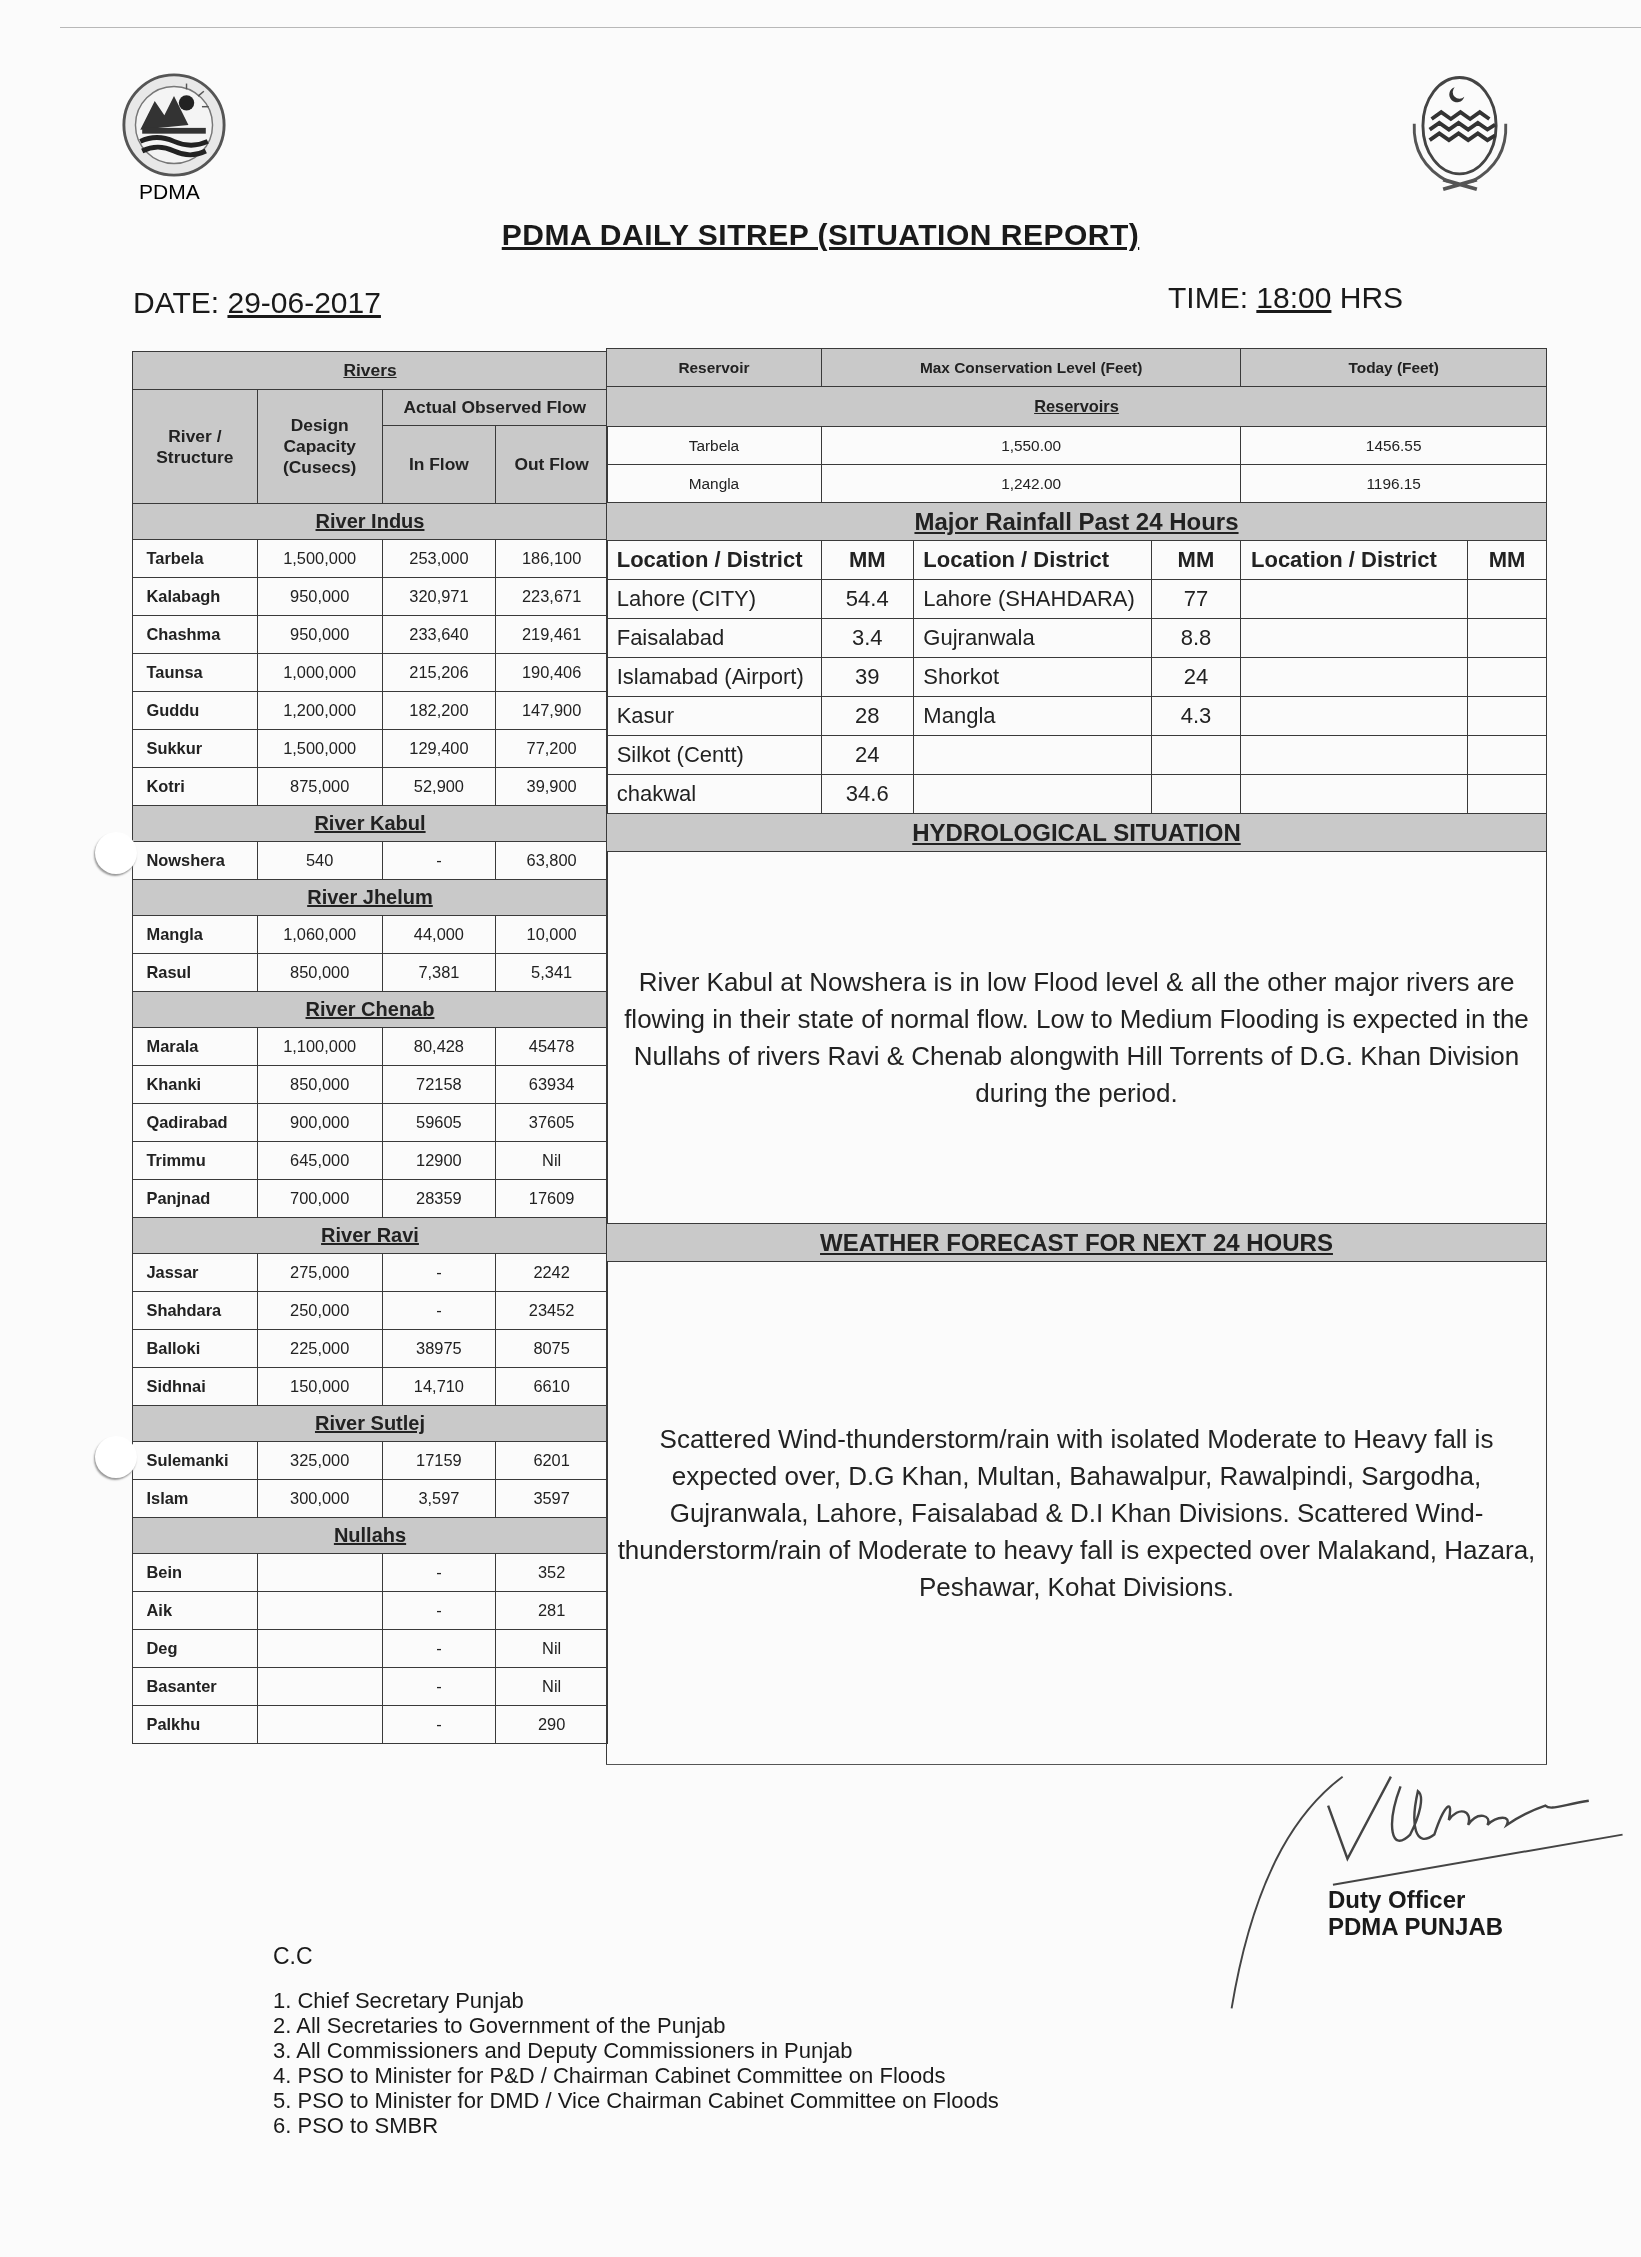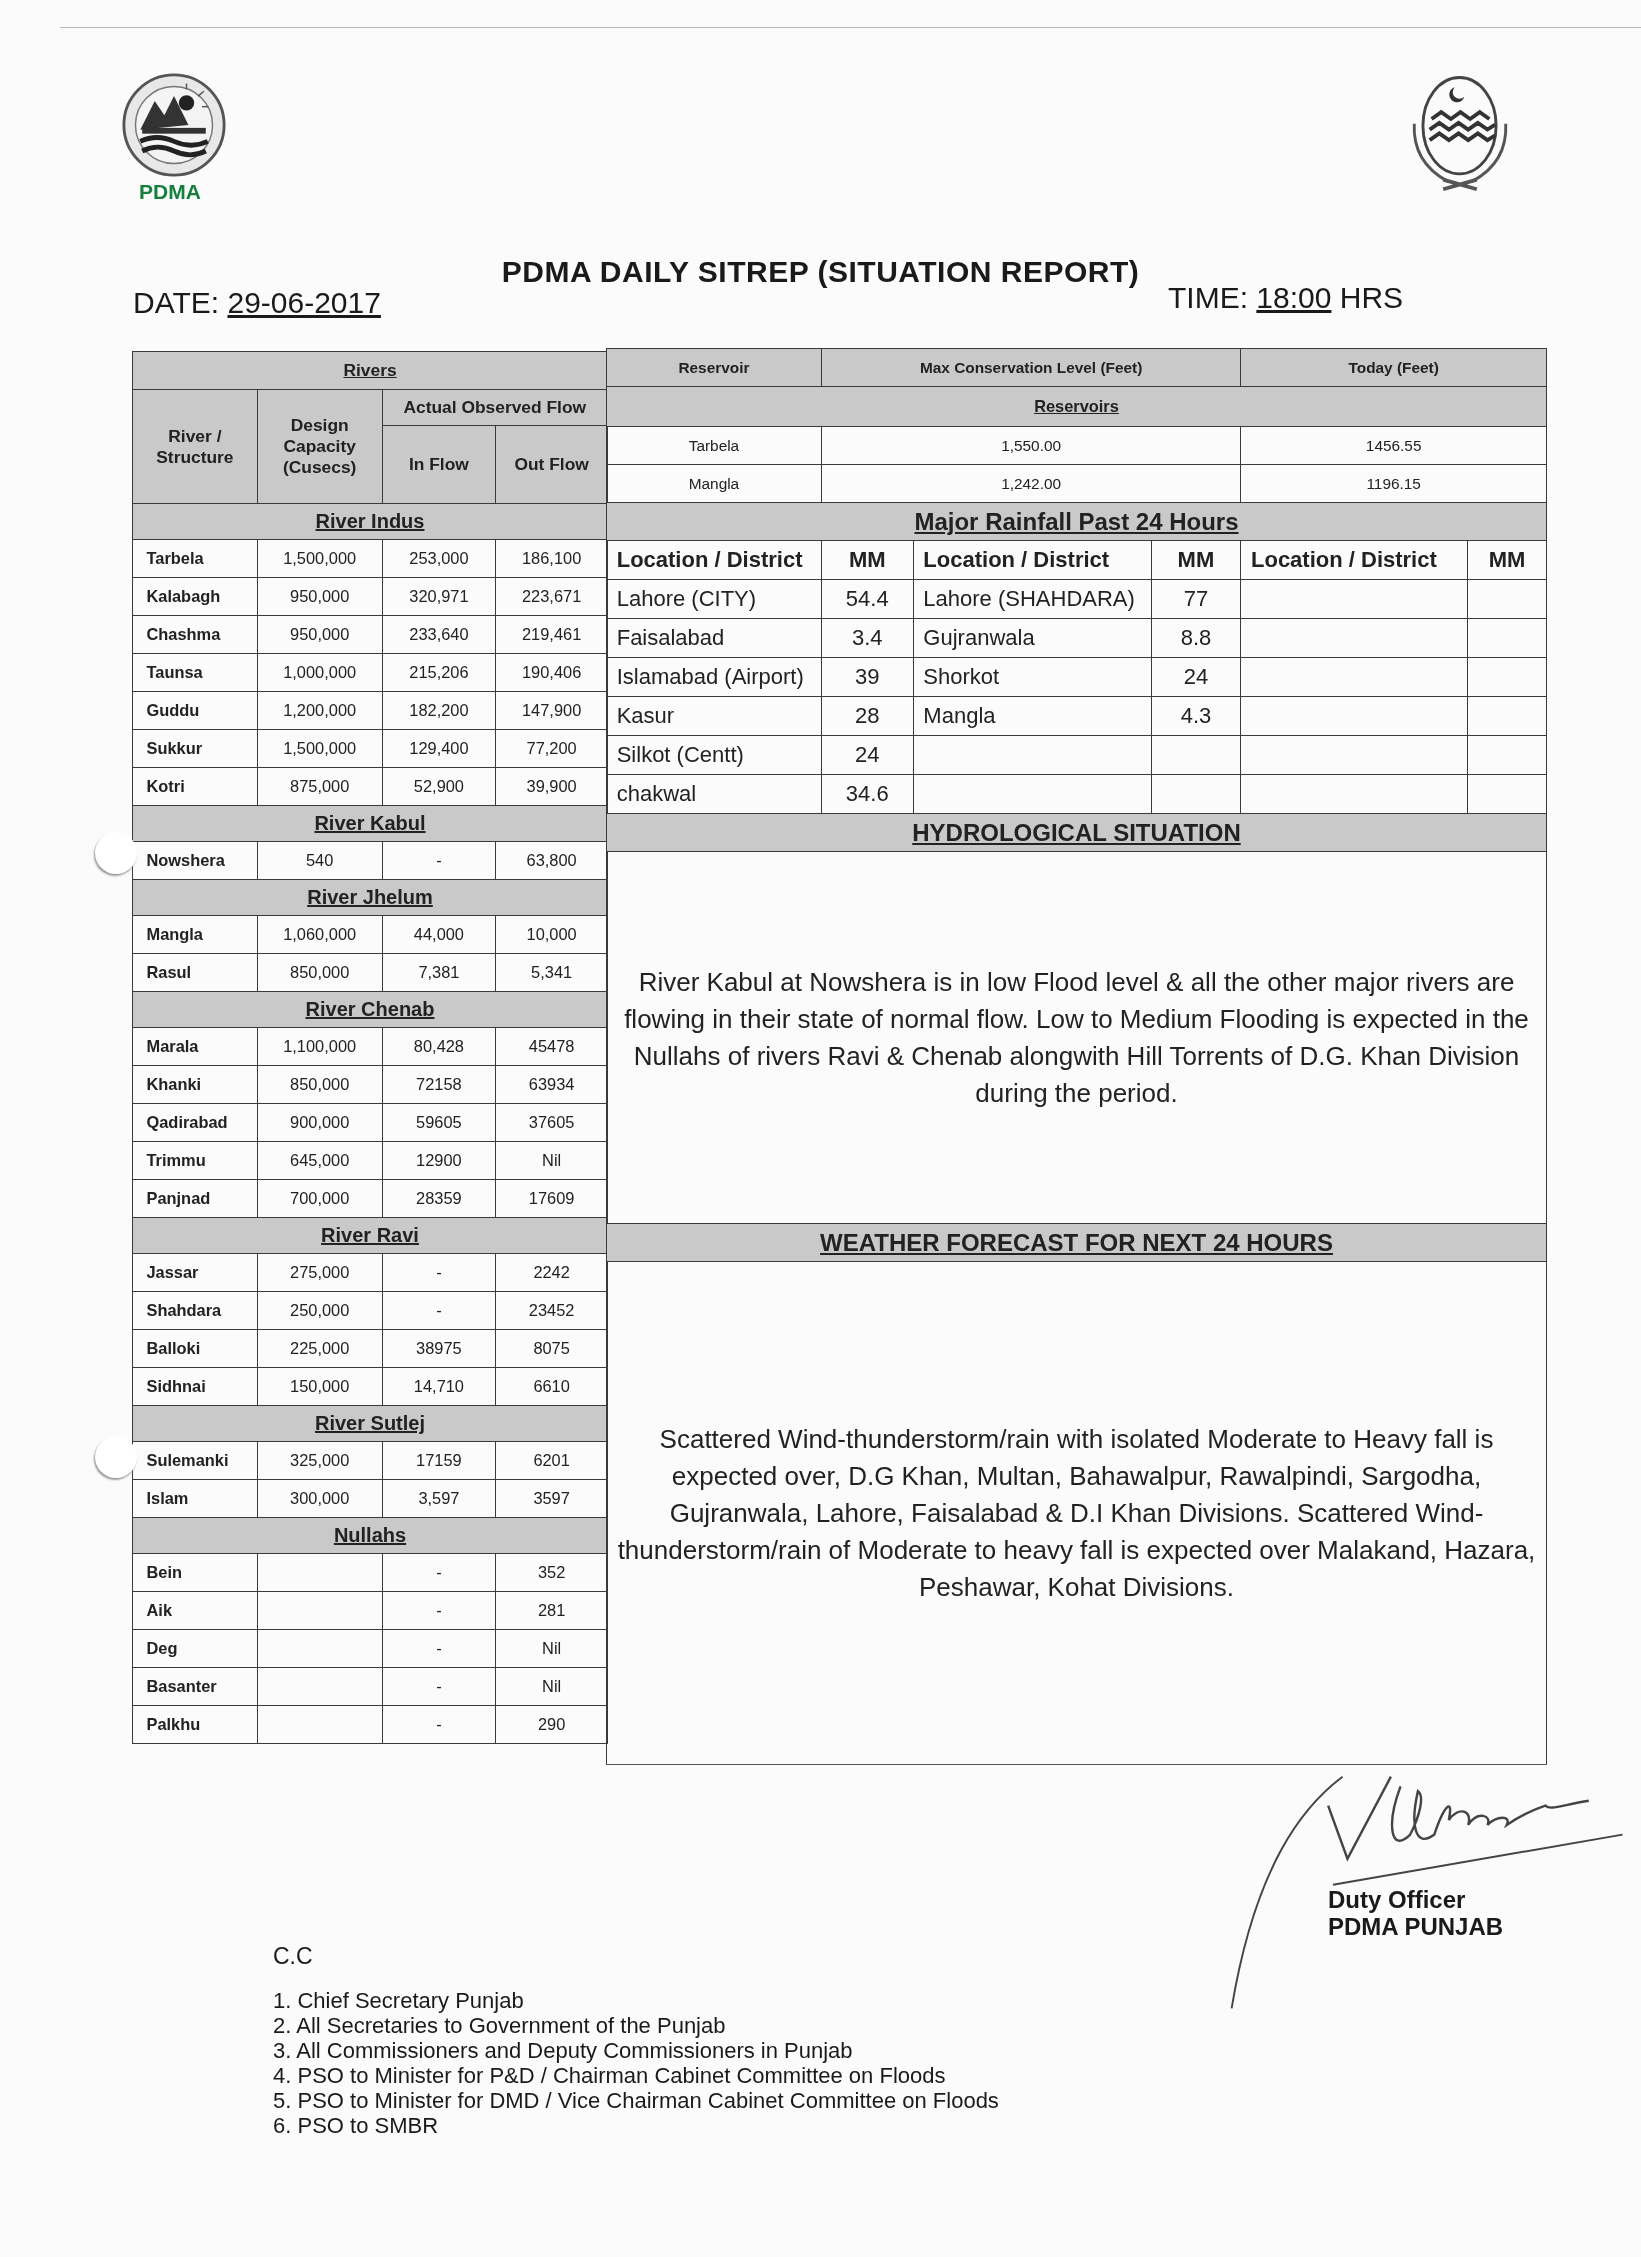--- a/index.html
+++ b/index.html
@@ -1,23 +1,23 @@
 <!DOCTYPE html>
 <html><head>
 <meta charset="utf-8">
 <style>
   html, body { margin:0; padding:0; }
   body { width:1641px; height:2257px; background:#fbfbfb; position:relative; overflow:hidden;
          font-family:"Liberation Sans", sans-serif; color:#222; }
   .page-edge { position:absolute; left:60px; top:27px; width:1583px; height:2221px; border-top:1.9px solid #b8b8b8; }
   .abs { position:absolute; }
   .logo-left { left:121px; top:72px; width:106px; height:106px; }
-  .logo-left-label { left:139px; top:180px; font-weight:bold; font-size:21px; color:#15803d; }
+  .logo-left-label { left:139px; top:180px; font-weight:normal; font-size:21px; color:#000000; }
   .logo-right { left:1395px; top:66px; width:130px; height:130px; }
-  .title { left:0; width:1641px; top:218px; text-align:center; font-weight:bold; font-size:30px; letter-spacing:0.5px; color:#1a1a1a;margin-top:37px; }
+  .title { left:0; width:1641px; top:218px; text-align:center; font-weight:bold; font-size:30px; text-decoration:underline; letter-spacing:0.5px; color:#1a1a1a; }
   .date { left:133px; top:286px; font-size:30px; color:#1a1a1a; }
   .date u, .time u { text-decoration-thickness:2.9px;margin-top:25px; }
   .time { left:1168px; top:281px; font-size:30px; color:#1a1a1a; }
 
   table.grid { position:absolute; border-collapse:collapse; font-family:"Liberation Sans", sans-serif;margin-top:7px; }
   table.grid td { border:1.9px solid #3a3a3a; text-align:center; padding:0; overflow:hidden; white-space:nowrap; }
   .shade { background:#c9c9c9; }
   .hdr { font-weight:bold; text-decoration:underline; }
 
   

